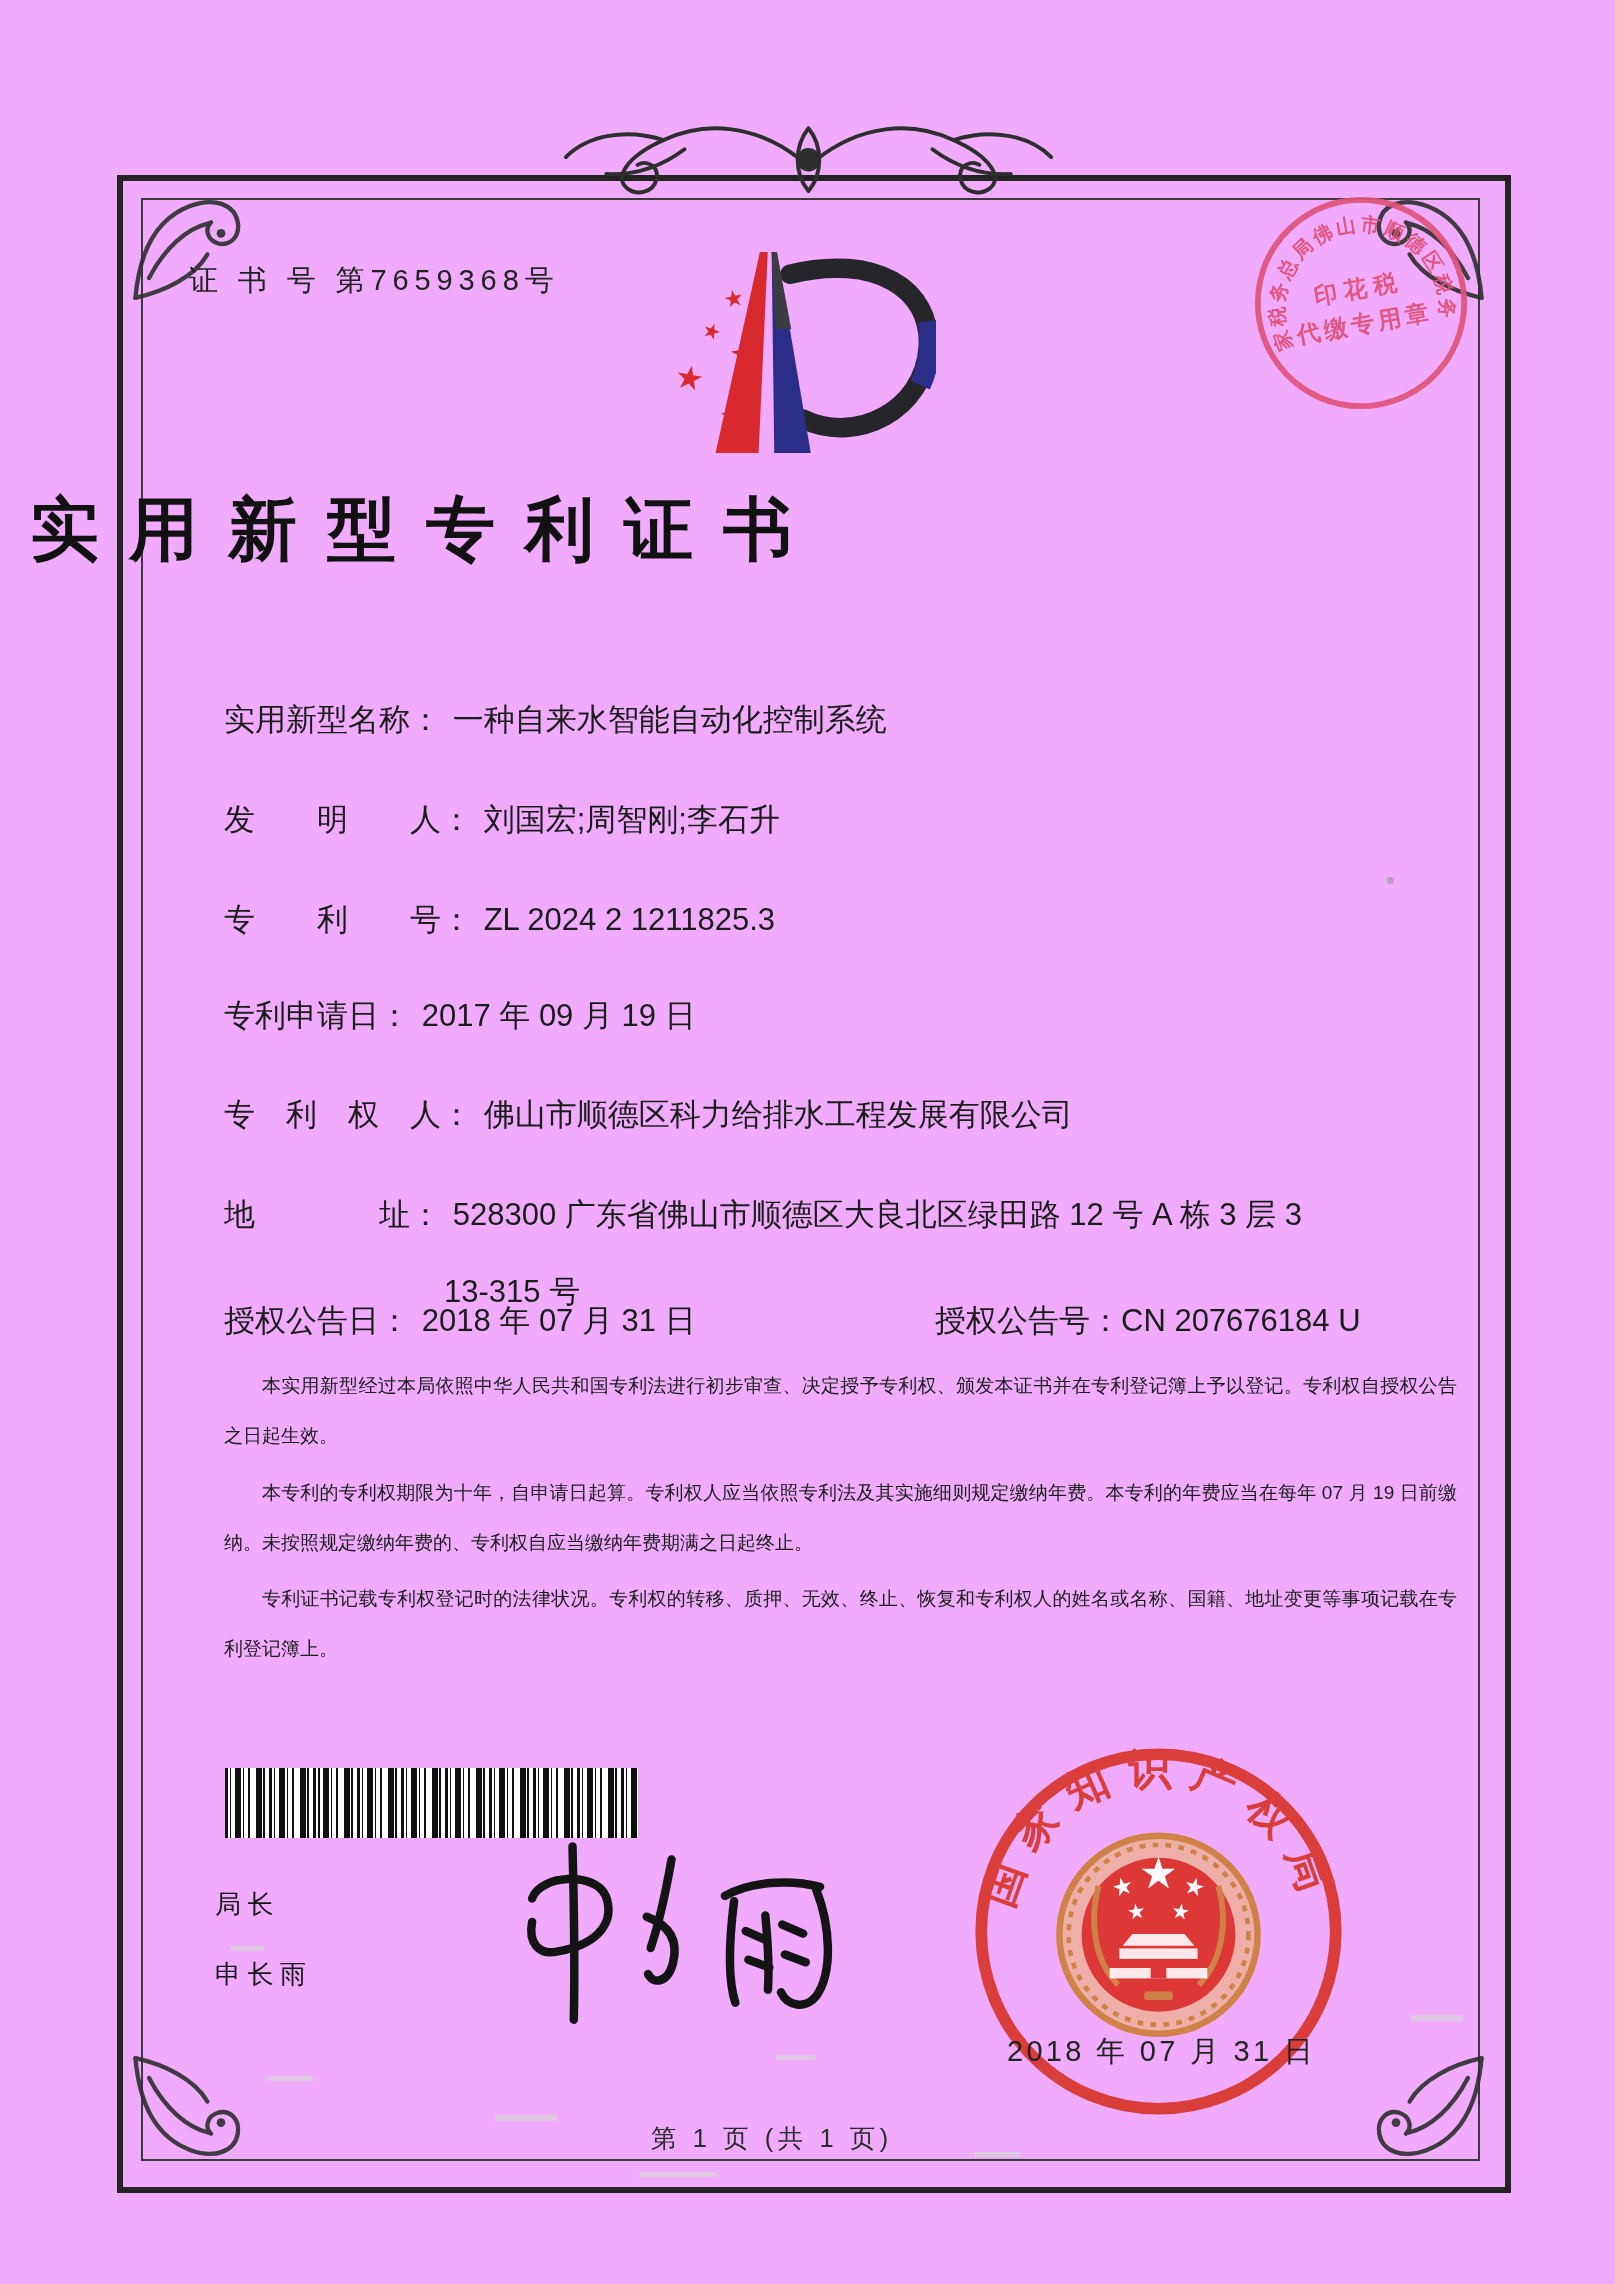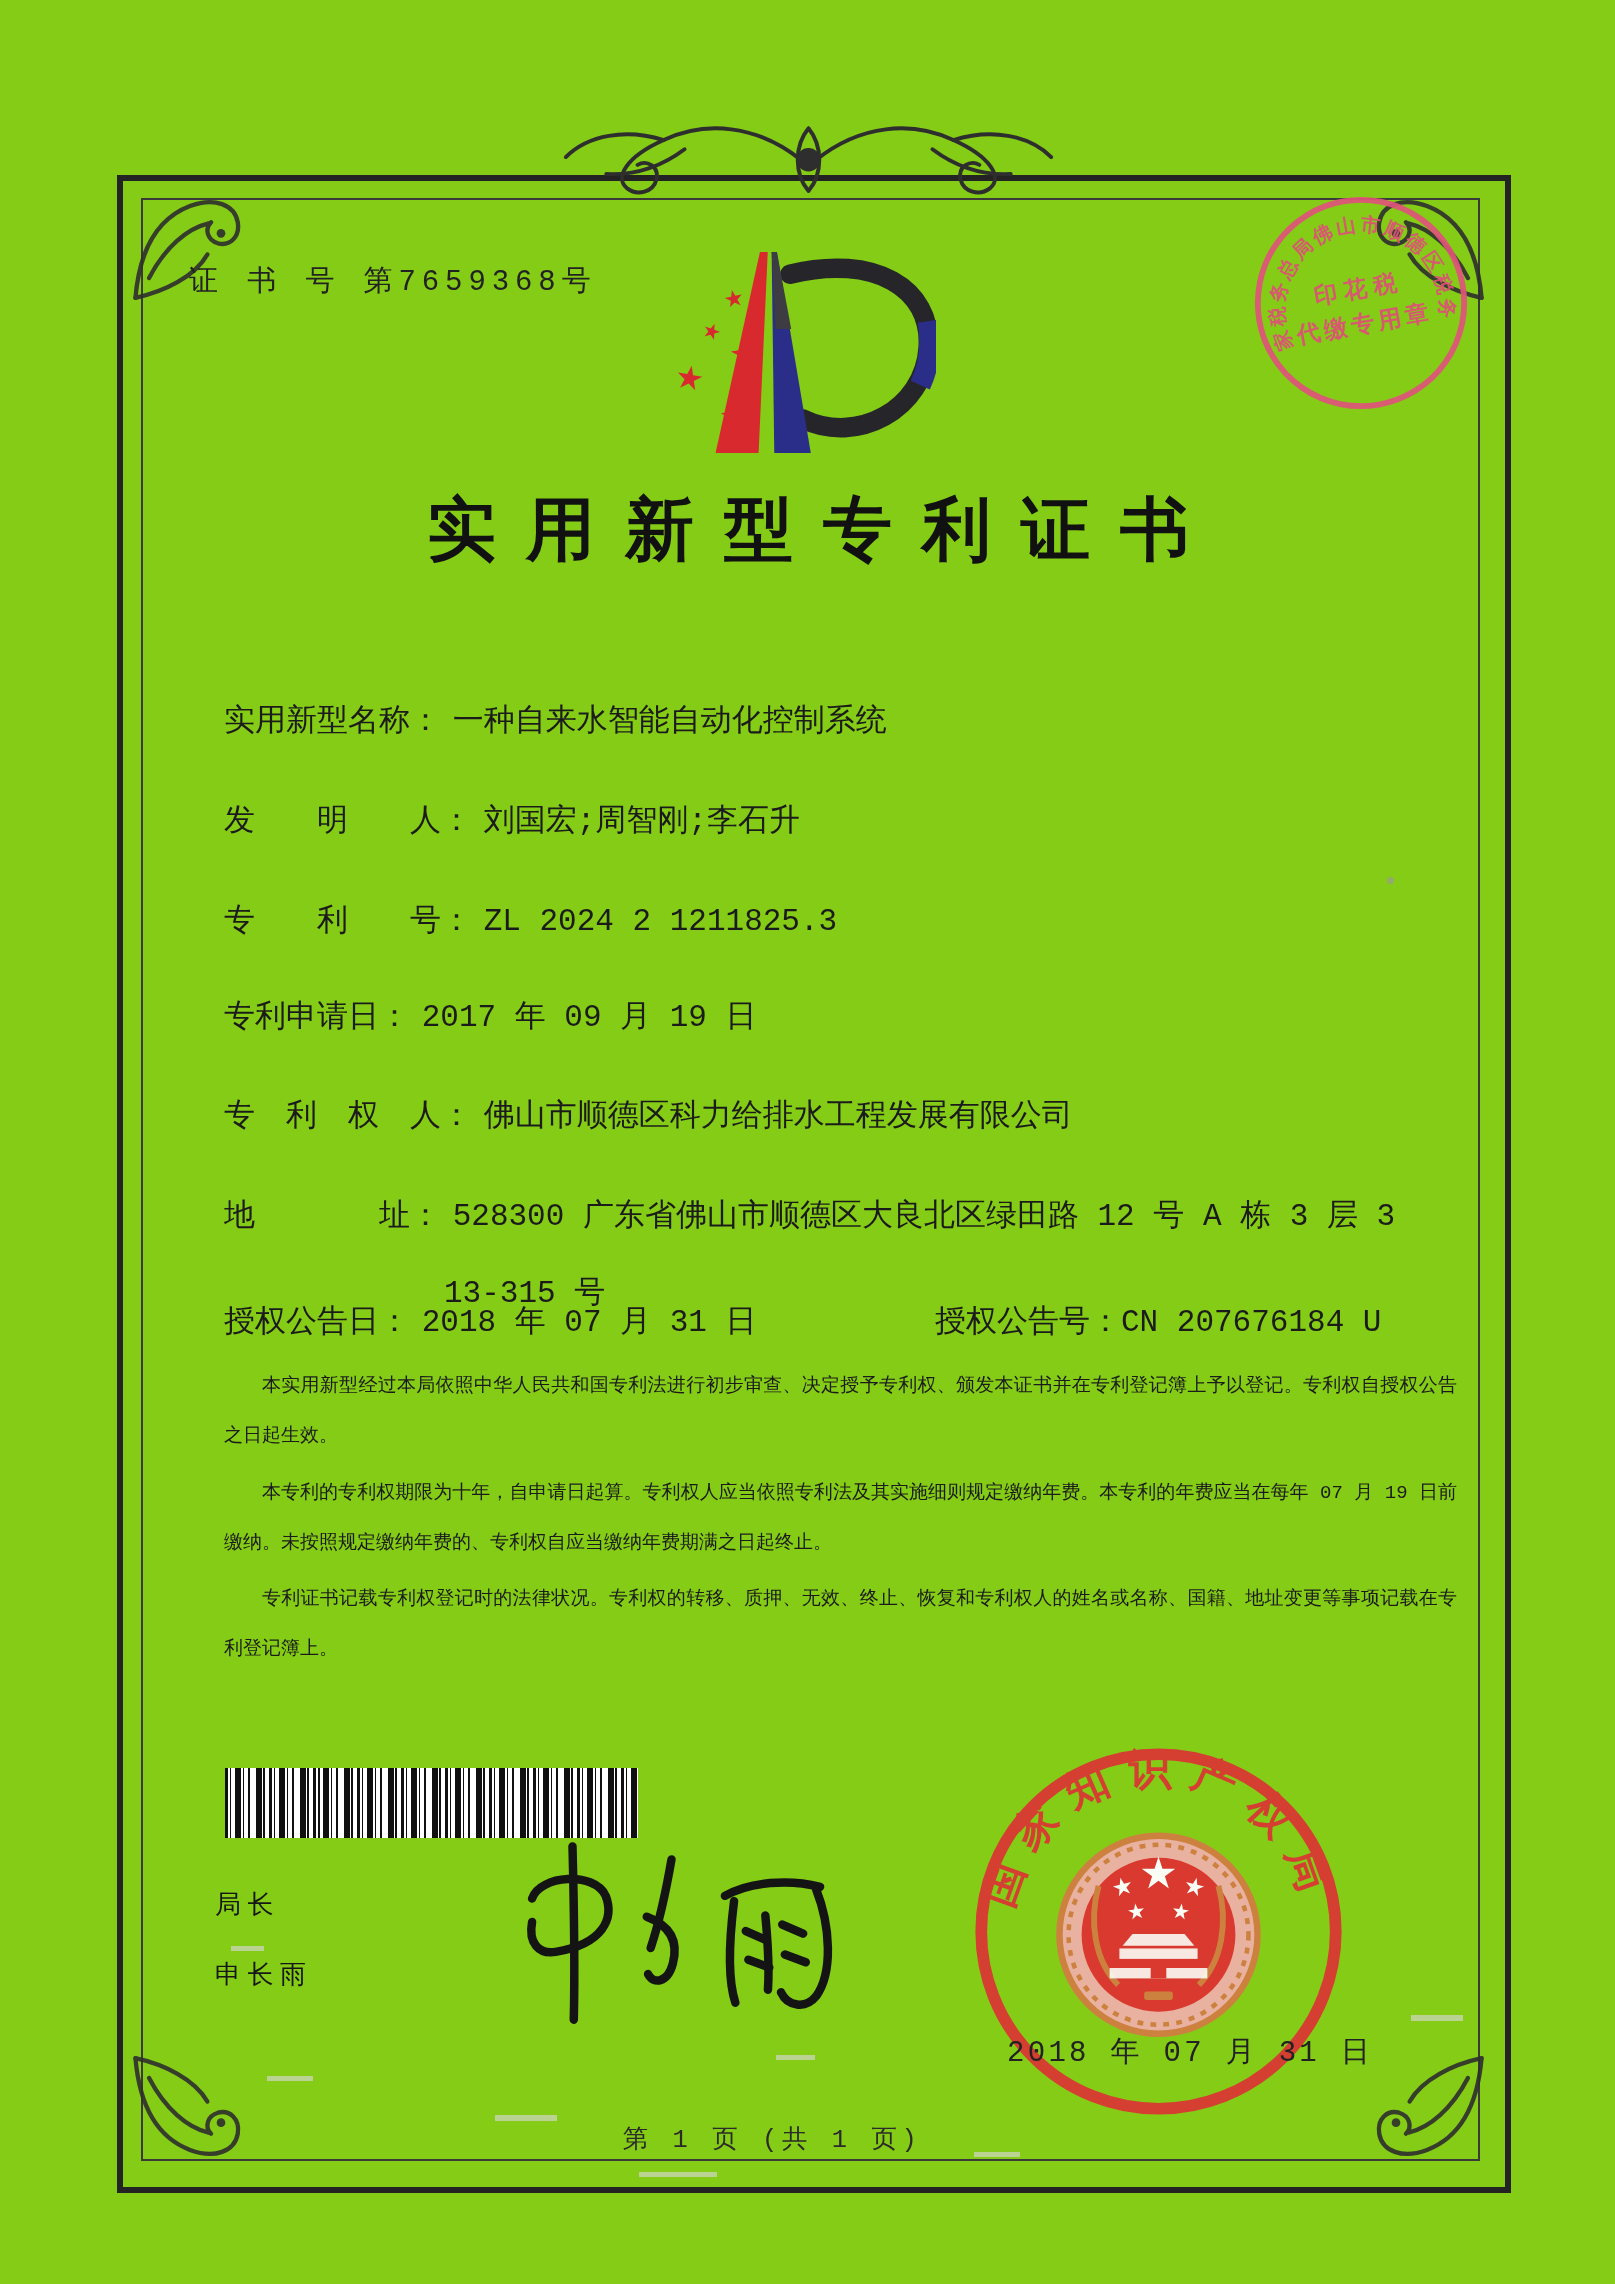--- a/index.html
+++ b/index.html
@@ -1,34 +1,34 @@
 <!DOCTYPE html>
 <html style="font-size:10.4px"><head>
 <meta charset="utf-8">
 <style>
   html,body{margin:0;padding:0;background:#e8e8e8;}
-  .page{position:relative;width:1616px;height:2284px;background:#84cc16;overflow:hidden;
-        font-family:Liberation Mono, monospace;color:#1b1b1b;}
+  .page{position:relative;width:1616px;height:2284px;background:#f0abfc;overflow:hidden;
+        font-family:Liberation Sans, sans-serif;color:#1b1b1b;}
   
   .frame-outer{position:absolute;left:117px;top:175px;width:1382px;height:2006px;
                border:6.5px solid #232323;}
   .frame-inner{position:absolute;left:141px;top:198px;width:1335px;height:1959px;
                border:2px solid #3a3a3a;}
   .crest{position:absolute;left:528px;top:110px;width:561px;height:98px;}
   .corner{position:absolute;width:124px;height:124px;opacity:.9;}
   .corner.tl{left:128px;top:185px;}
   .corner.tr{right:127px;top:185px;transform:scaleX(-1);}
   .corner.bl{left:128px;bottom:113px;transform:scaleY(-1);}
   .corner.br{right:127px;bottom:113px;transform:scale(-1,-1);}
   
   .cert-no{position:absolute;left:189px;top:261px;font-size:29px;letter-spacing:5.9px;color:#222;}
   .logo{position:absolute;left:636px;top:248px;width:300px;height:209px;}
   .tax-stamp{position:absolute;left:1250px;top:192px;width:222px;height:222px;
              transform:rotate(-10deg);opacity:.92;}
-  .doc-title{position:absolute;left:0;top:484px;width:1616px;text-align:center;
+  .doc-title{position:absolute;left:0;top:484px;width:1616px;
              font-size:69px;font-weight:700;letter-spacing:30px;text-indent:30px;color:#111;}
   
   .field{position:absolute;left:224px;font-size:31px;white-space:nowrap;}
   .field .val{margin-left:11.7px;}
   .addr2{position:absolute;left:444px;top:1271px;font-size:31px;}
   .grant-right{position:absolute;left:935px;top:1300px;font-size:31px;white-space:nowrap;}
   
   .body-text{position:absolute;left:224px;top:1361px;width:1233px;font-size:19px;
              line-height:50px;text-align:justify;}
   .body-text p{margin:0 0 6.5px 0;text-indent:2em;}

